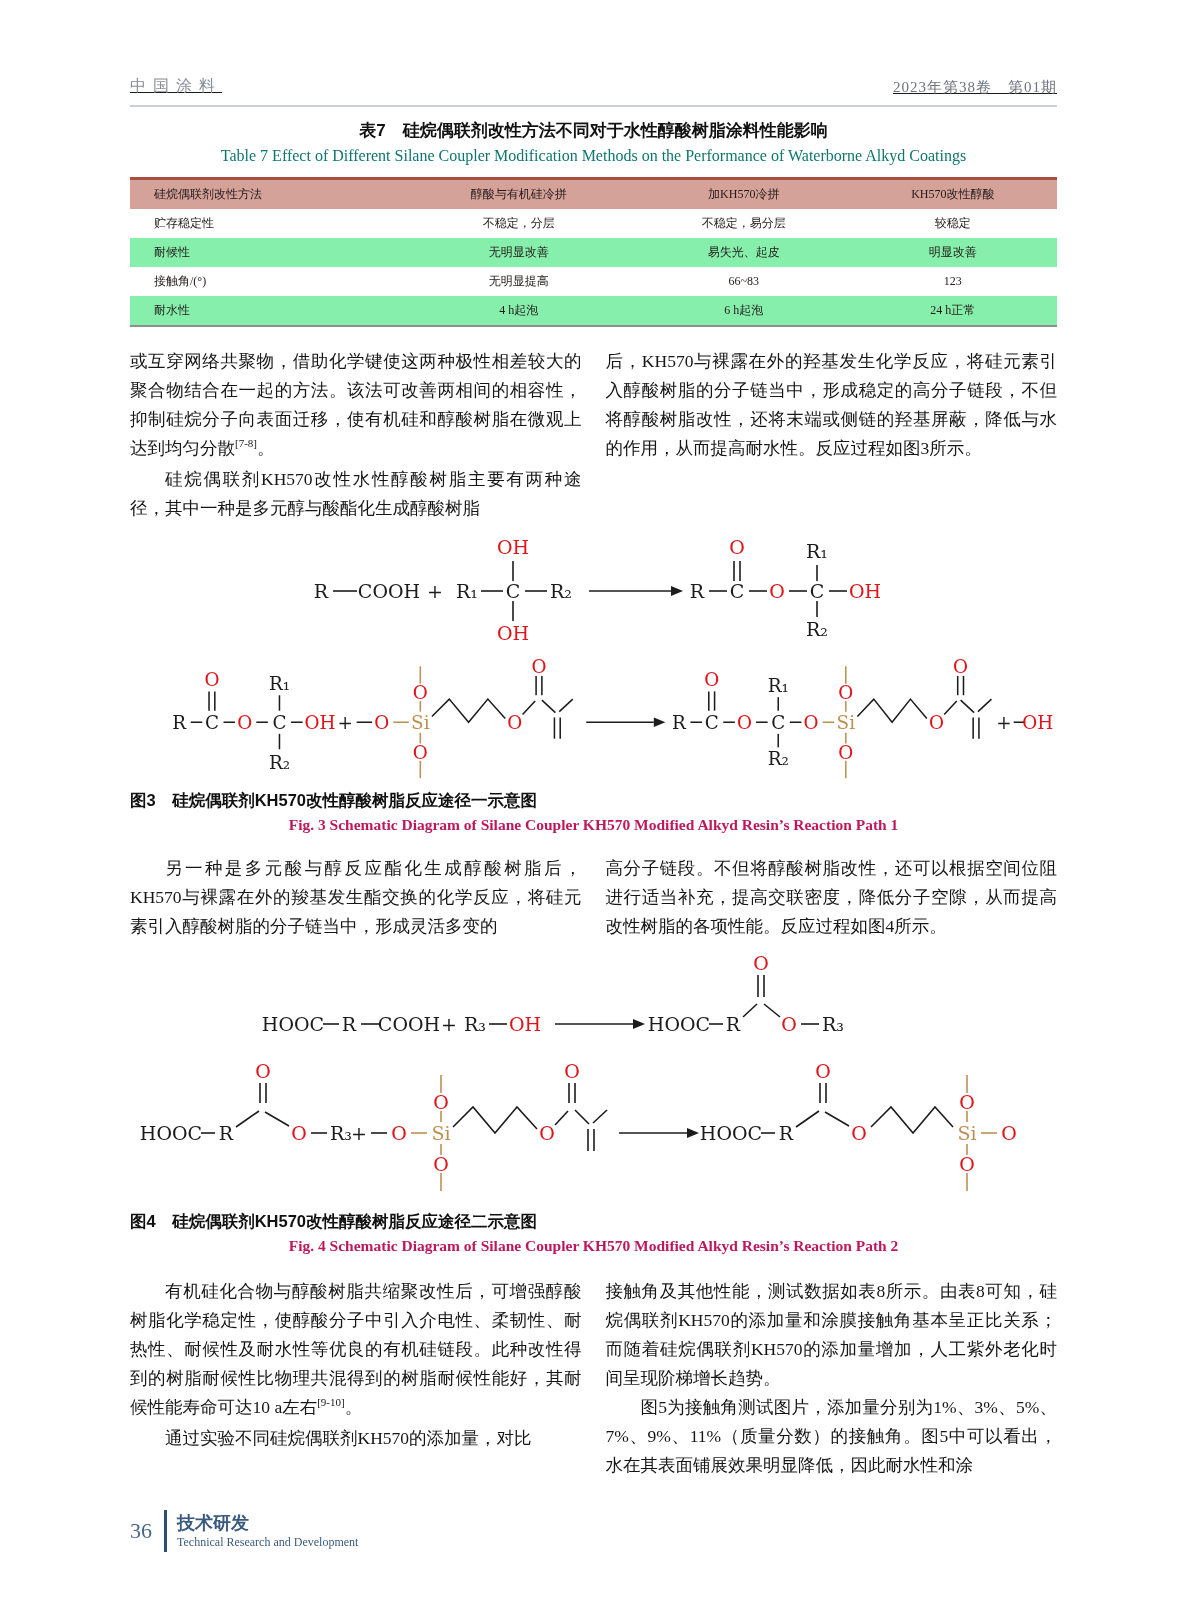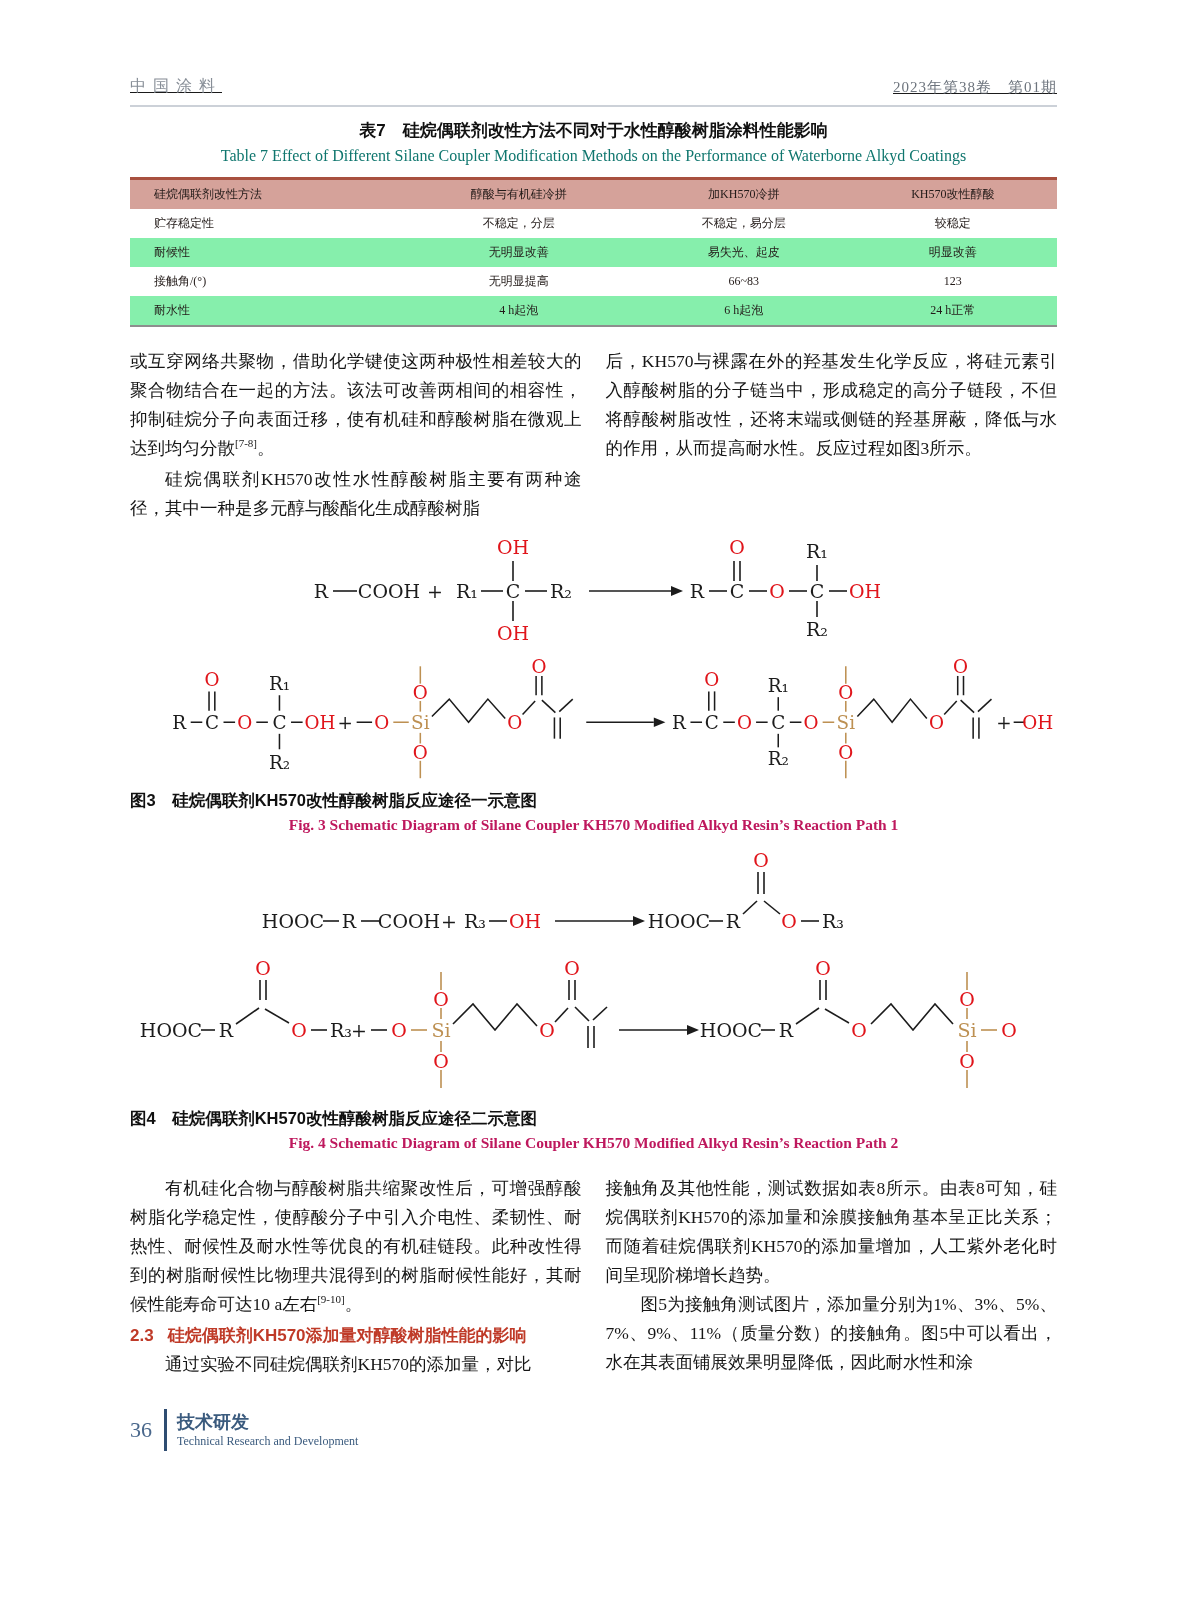--- a/index.html
+++ b/index.html
@@ -206,20 +206,28 @@
         <line x1="871" y1="73" x2="871" y2="95" stroke="#1c1c1c" stroke-width="1.6"></line>
         <line x1="877" y1="73" x2="877" y2="95" stroke="#1c1c1c" stroke-width="1.6"></line>
         <text x="903" y="78" fill="#1c1c1c" font-size="19" text-anchor="middle" dominant-baseline="central">+</text>
         <line x1="913" y1="78" x2="925" y2="78" stroke="#1c1c1c" stroke-width="1.6"></line>
         <text x="938" y="78" fill="#e0151b" font-size="19" text-anchor="middle" dominant-baseline="central">OH</text>
       </svg>
     <div class="capcn">图3　硅烷偶联剂KH570改性醇酸树脂反应途径一示意图</div>
     <div class="capen">Fig. 3   Schematic Diagram of Silane Coupler KH570 Modified Alkyd Resin’s Reaction Path 1</div>
   </div>
 
+  <div class="cols" style="margin-top:16px;">
+    <div class="col">
+      <div class="indent">另一种是多元酸与醇反应酯化生成醇酸树脂后，KH570与裸露在外的羧基发生酯交换的化学反应，将硅元素引入醇酸树脂的分子链当中，形成灵活多变的</div>
+    </div>
+    <div class="col">
+      <div>高分子链段。不但将醇酸树脂改性，还可以根据空间位阻进行适当补充，提高交联密度，降低分子空隙，从而提高改性树脂的各项性能。反应过程如图4所示。</div>
+    </div>
+  </div>
 
   <div class="fig">
     <svg width="925" height="108" viewBox="0 0 925 108">
         <text x="162" y="77" fill="#1c1c1c" font-size="19" text-anchor="middle" dominant-baseline="central">HOOC</text>
         <line x1="192" y1="77" x2="208" y2="77" stroke="#1c1c1c" stroke-width="1.6"></line>
         <text x="218" y="77" fill="#1c1c1c" font-size="19" text-anchor="middle" dominant-baseline="central">R</text>
         <line x1="230" y1="77" x2="248" y2="77" stroke="#1c1c1c" stroke-width="1.6"></line>
         <text x="278" y="77" fill="#1c1c1c" font-size="19" text-anchor="middle" dominant-baseline="central">COOH</text>
         <text x="318" y="77" fill="#1c1c1c" font-size="19" text-anchor="middle" dominant-baseline="central">+</text>
         <text x="344" y="77" fill="#1c1c1c" font-size="19" text-anchor="middle" dominant-baseline="central">R₃</text>
@@ -294,21 +302,20 @@
         <line x1="850" y1="78" x2="866" y2="78" stroke="#bd9052" stroke-width="1.6"></line>
         <text x="878" y="78" fill="#e0151b" font-size="19" text-anchor="middle" dominant-baseline="central">O</text>
       </svg>
     <div class="capcn">图4　硅烷偶联剂KH570改性醇酸树脂反应途径二示意图</div>
     <div class="capen">Fig. 4   Schematic Diagram of Silane Coupler KH570 Modified Alkyd Resin’s Reaction Path 2</div>
   </div>
 
   <div class="cols" style="margin-top:18px;">
     <div class="col">
       <div class="indent"><span>有机硅化合物与醇酸树脂共缩聚改性后，可增强醇酸树脂化学稳定性，使醇酸分子中引入介电性、柔韧性、耐热性、耐候性及耐水性等优良的有机硅链段。此种改性得到的树脂耐候性比物理共混得到的树脂耐候性能好，其耐候性能寿命可达10 a左右</span><span class="sup">[9-10]</span><span>。</span></div>
-      <div class="sect"><span class="num">2.3</span><span>硅烷偶联剂KH570添加量对醇酸树脂性能的影响</span></div>
       <div class="indent">通过实验不同硅烷偶联剂KH570的添加量，对比</div>
     </div>
     <div class="col">
       <div>接触角及其他性能，测试数据如表8所示。由表8可知，硅烷偶联剂KH570的添加量和涂膜接触角基本呈正比关系；而随着硅烷偶联剂KH570的添加量增加，人工紫外老化时间呈现阶梯增长趋势。</div>
       <div class="indent">图5为接触角测试图片，添加量分别为1%、3%、5%、7%、9%、11%（质量分数）的接触角。图5中可以看出，水在其表面铺展效果明显降低，因此耐水性和涂</div>
     </div>
   </div>
 
   <div class="foot">
     <span class="pg">36</span>

